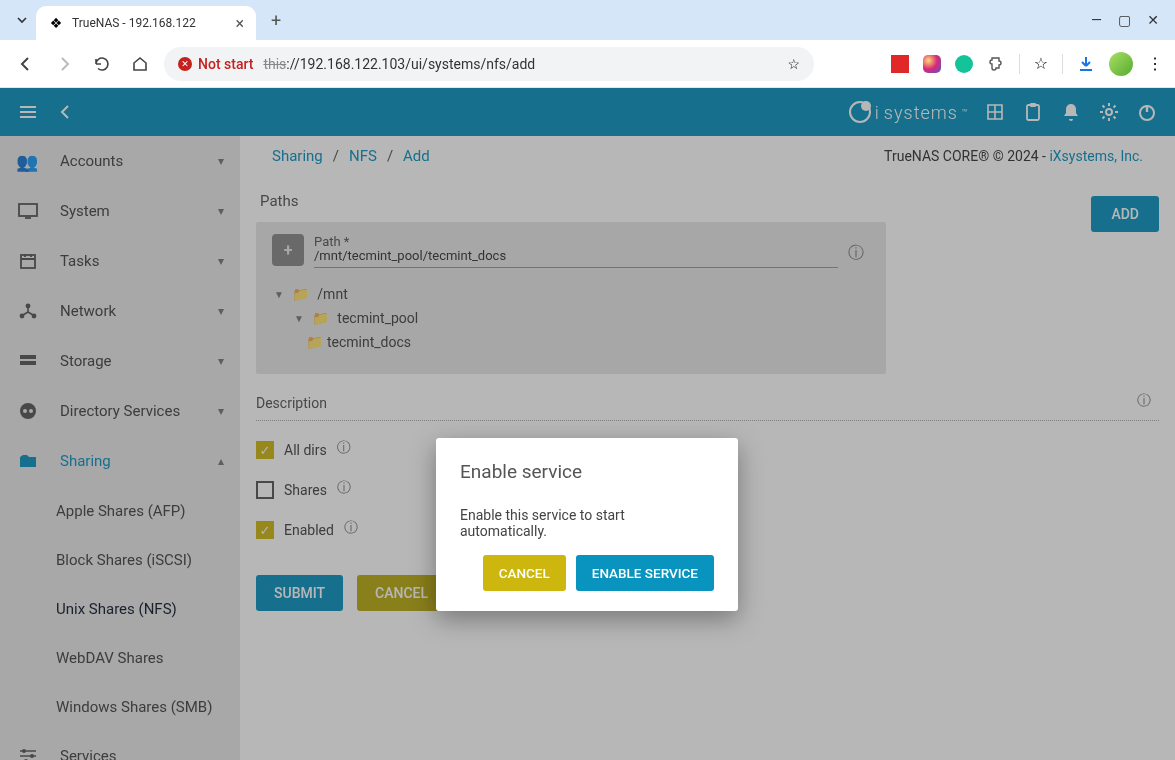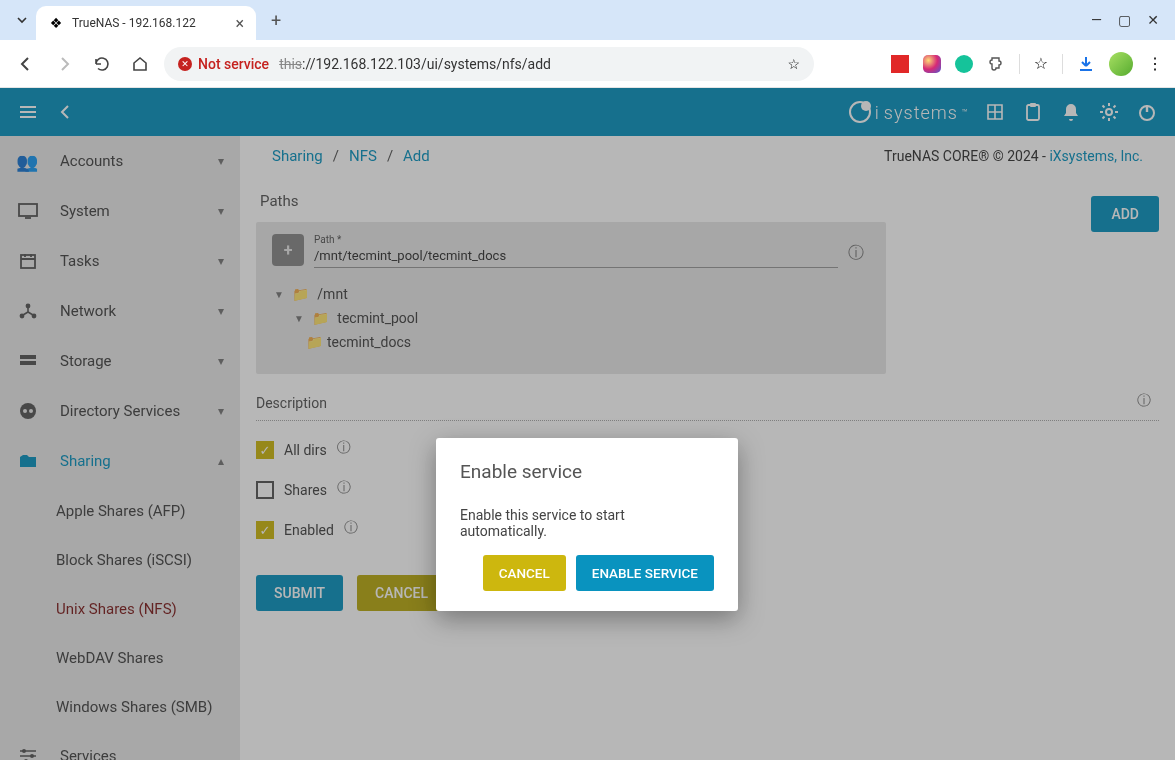--- a/index.html
+++ b/index.html
@@ -45,32 +45,32 @@
 .crumb-right a{color:#0993bf}
 
 
 .main{display:flex;height:calc(100% - 48px)}
 .sidebar{width:240px;background:#e8e8e8;overflow-y:auto}
 .side-item{height:50px;display:flex;align-items:center;padding:0 16px;gap:20px;color:#444;cursor:pointer;font-size:15px;position:relative}
 .side-item.active{color:#0993bf}
 .side-item .ico{width:24px;display:flex;justify-content:center;font-size:18px}
 .side-item .exp{position:absolute;right:16px;color:#777;font-size:12px}
 .sub-item{height:49px;display:flex;align-items:center;padding-left:56px;color:#444;font-size:15px;cursor:pointer}
-.sub-item.active{color:#7f1d1d}
+.sub-item.active{color:#0f172a}
 
 
 .content{flex:1;padding:0 16px 16px;overflow-y:auto;position:relative;background:#fff}
 .panel-title{font-size:15px;color:#555;padding:16px 0 12px 4px}
 .paths-panel{background:#e7e7e7;border-radius:2px;padding:12px 16px 20px;display:flex;width:630px}
 .paths-left{flex:1}
 .path-row{display:flex;align-items:flex-end;gap:10px}
 .folder-add{width:32px;height:32px;background:#888;display:flex;align-items:center;justify-content:center;color:#fff;border-radius:4px;position:relative;margin-bottom:2px}
 .folder-add svg{fill:#888}
 .path-field{flex:1;position:relative}
-.path-label{font-size:10px;color:#555;position:absolute;top:-2px}
+.path-label{font-size:13px;color:#555;position:absolute;top:-2px}
 .path-value{border:none;border-bottom:1px solid #999;background:transparent;width:100%;font-size:13px;padding:12px 0 4px;color:#333}
 .help-ico{width:22px;color:#777;cursor:pointer;margin-bottom:4px}
 .tree{margin-top:14px;margin-left:2px;font-size:14px;color:#444}
 .tree-row{display:flex;align-items:center;gap:8px;padding:4px 0}
 .tree-row .tri{font-size:10px;color:#777}
 .tree-row.l1{margin-left:20px}
 .tree-row.l2{margin-left:32px}
 .fld-ico{color:#666}
 .add-btn{position:absolute;right:16px;top:60px;background:#0993bf;color:#fff;border:none;padding:10px 20px;font-size:14px;font-weight:500;border-radius:3px;cursor:pointer}
 
@@ -137,21 +137,21 @@
       </svg>
     </div>
   <div class="nav-btn">
       <svg width="18" height="18" viewBox="0 0 18 18">
         <path d="M3 8l6-5 6 5v7H3z" stroke="#444" stroke-width="1.6" fill="none"></path>
       </svg>
     </div>
   <div class="url-input">
     <span class="not-secure">
       <span class="not-secure-ico">✕</span>
-      <span>Not service</span>
+      <span>Not start</span>
     </span>
     <span class="url-text"><span class="strike">this</span><span>://192.168.122.103/ui/systems/nfs/add</span></span>
     <span style="margin-left:auto">☆</span>
   </div>
   <div class="url-icons">
     <span class="ext-ico" style="background:#e12828"></span>
     <span class="ext-ico" style="background:radial-gradient(circle at 30% 30%,#feda75,#d62976,#4f5bd5);border-radius:5px"></span>
     <span class="ext-ico" style="background:#15c39a;border-radius:50%"></span>
     <span>
         <svg width="18" height="18" viewBox="0 0 18 18">

